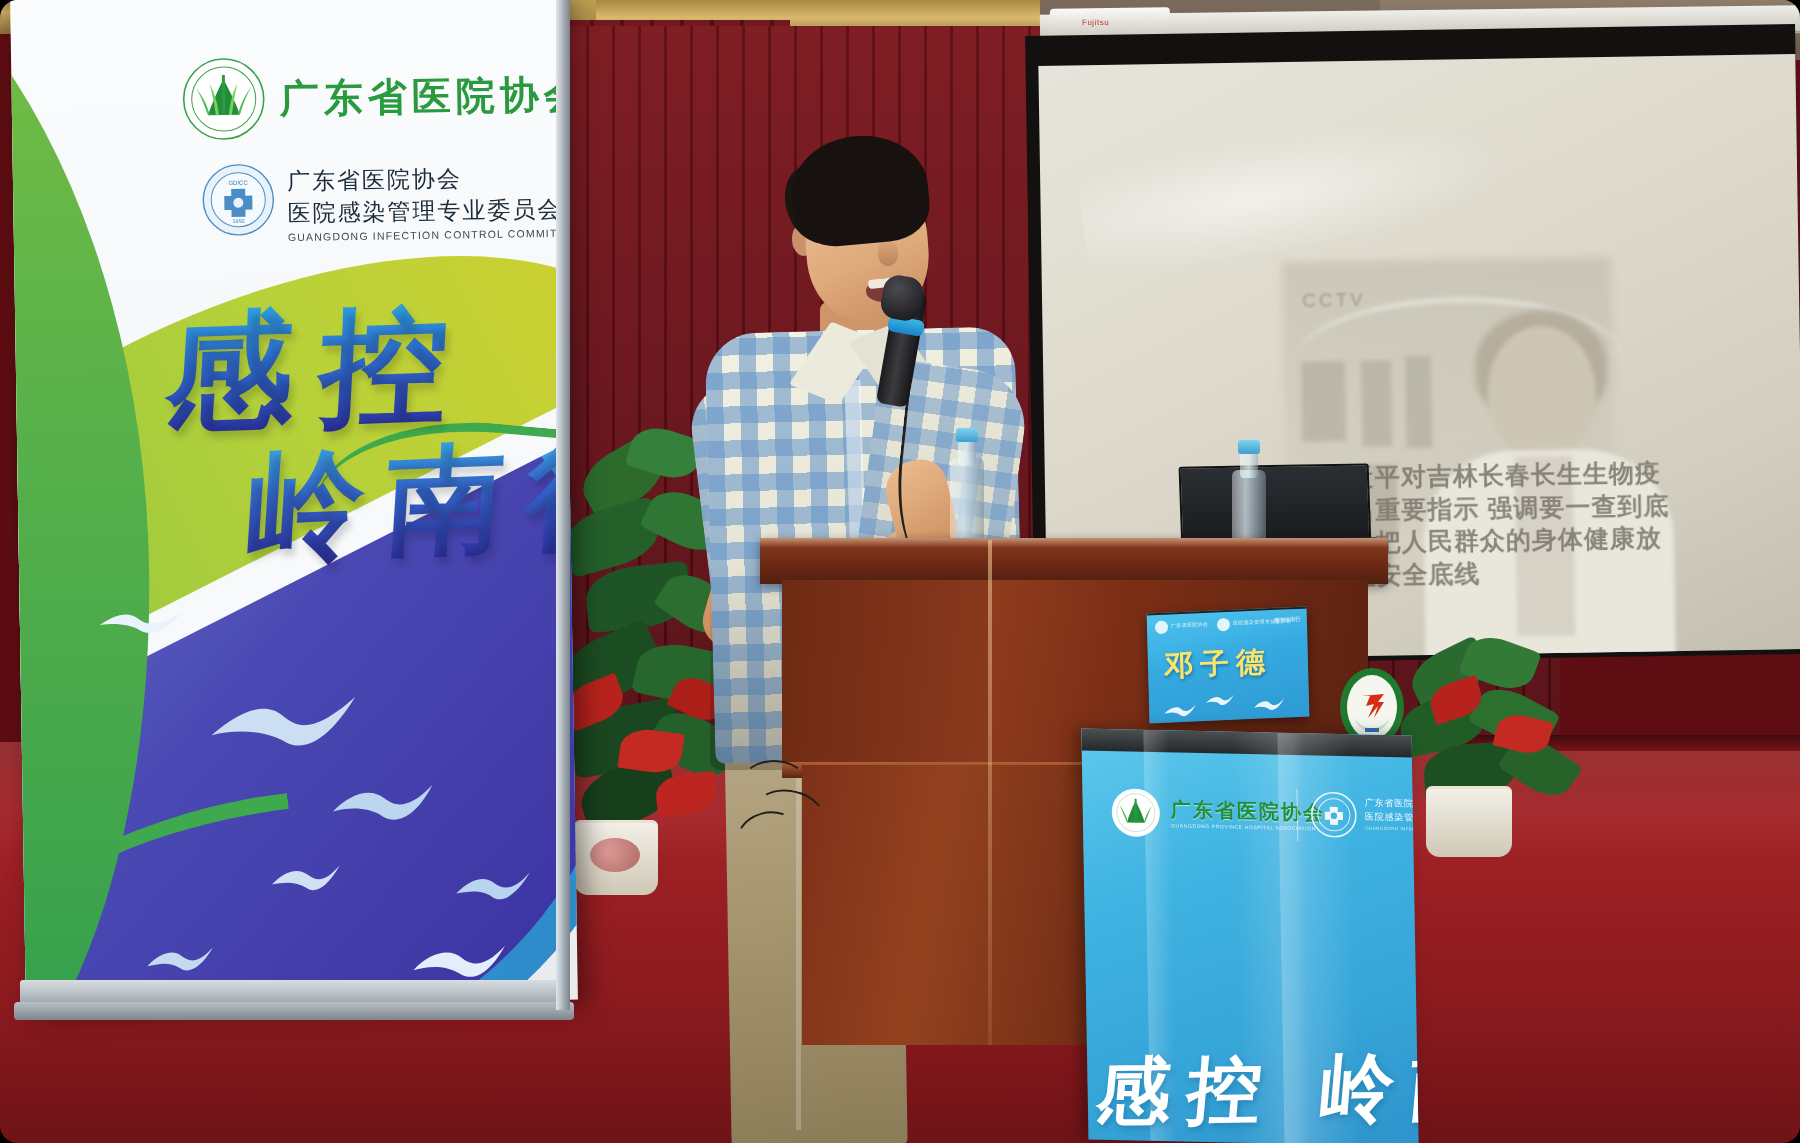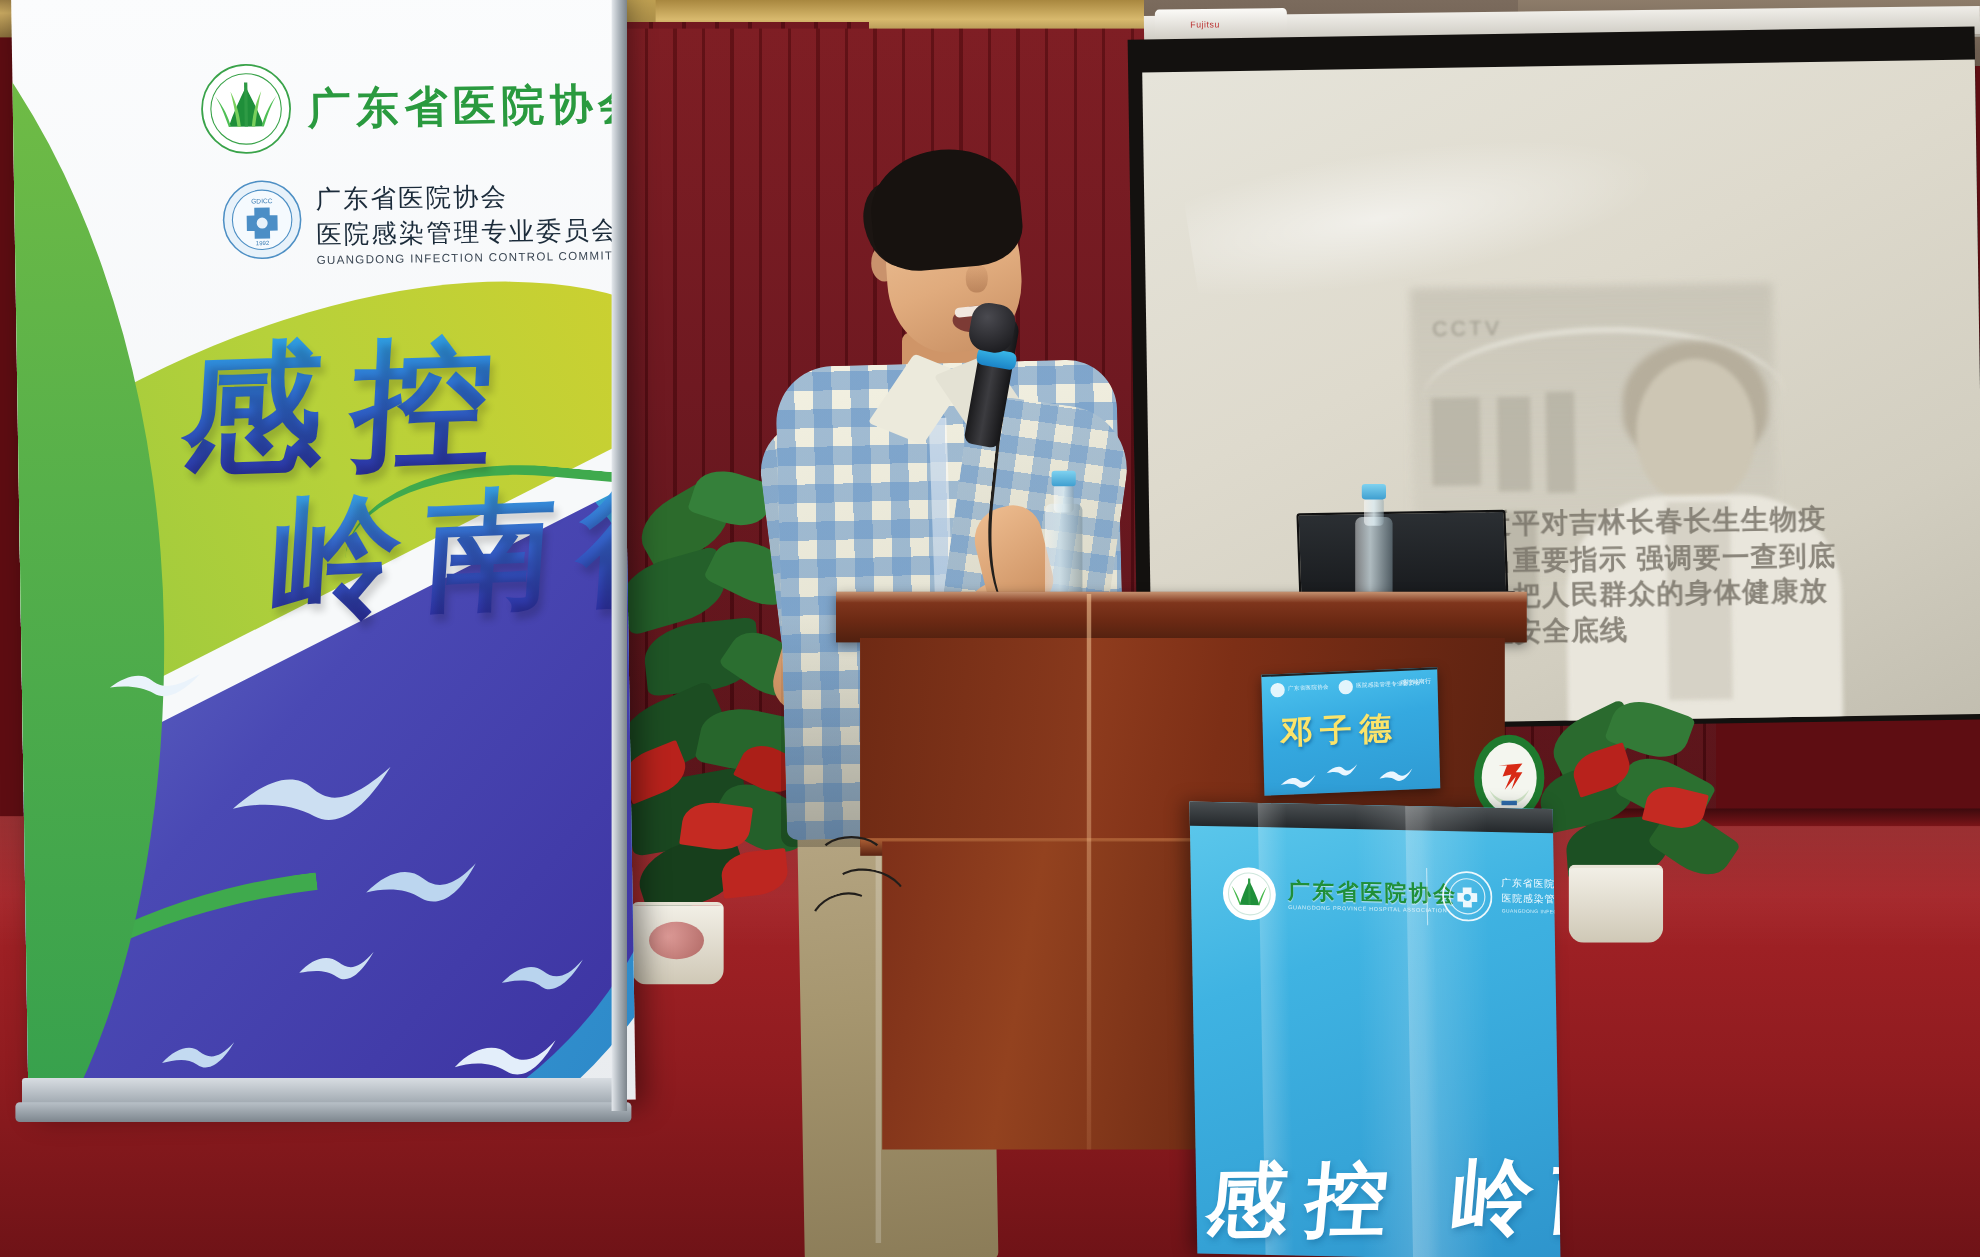--- a/index.html
+++ b/index.html
@@ -1,17 +1,17 @@
 <!DOCTYPE html>
 <html><head>
 <meta charset="utf-8">
 <style>
   html,body{margin:0;padding:0;background:#000;}
   body{font-family:"Liberation Sans","DejaVu Sans",sans-serif;}
-  #stage{position:relative;width:1800px;height:1143px;overflow:hidden;background:#5e0d12;}
+  #stage{position:relative;width:1800px;height:1143px;overflow:hidden;background:#5e0d12;border-radius:18px;}
 
   
   .wall-top{position:absolute;left:0;top:0;width:1800px;height:34px;
     background:linear-gradient(180deg,#9a7d45 0%,#c9a961 35%,#8a6f3c 100%);}
   .wall-top2{position:absolute;left:360px;top:0;width:700px;height:44px;
     background:linear-gradient(180deg,#a8873f 0%,#d8b96d 40%,#7d6433 100%);}
   .ceiling-right{position:absolute;left:1040px;top:0;width:760px;height:60px;
     background:linear-gradient(180deg,#7b6b5d 0%,#6a5a4d 100%);}
   .ceiling-beam{position:absolute;left:1380px;top:0;width:420px;height:46px;
     background:linear-gradient(180deg,#8d7c6a,#6d5e50);}

